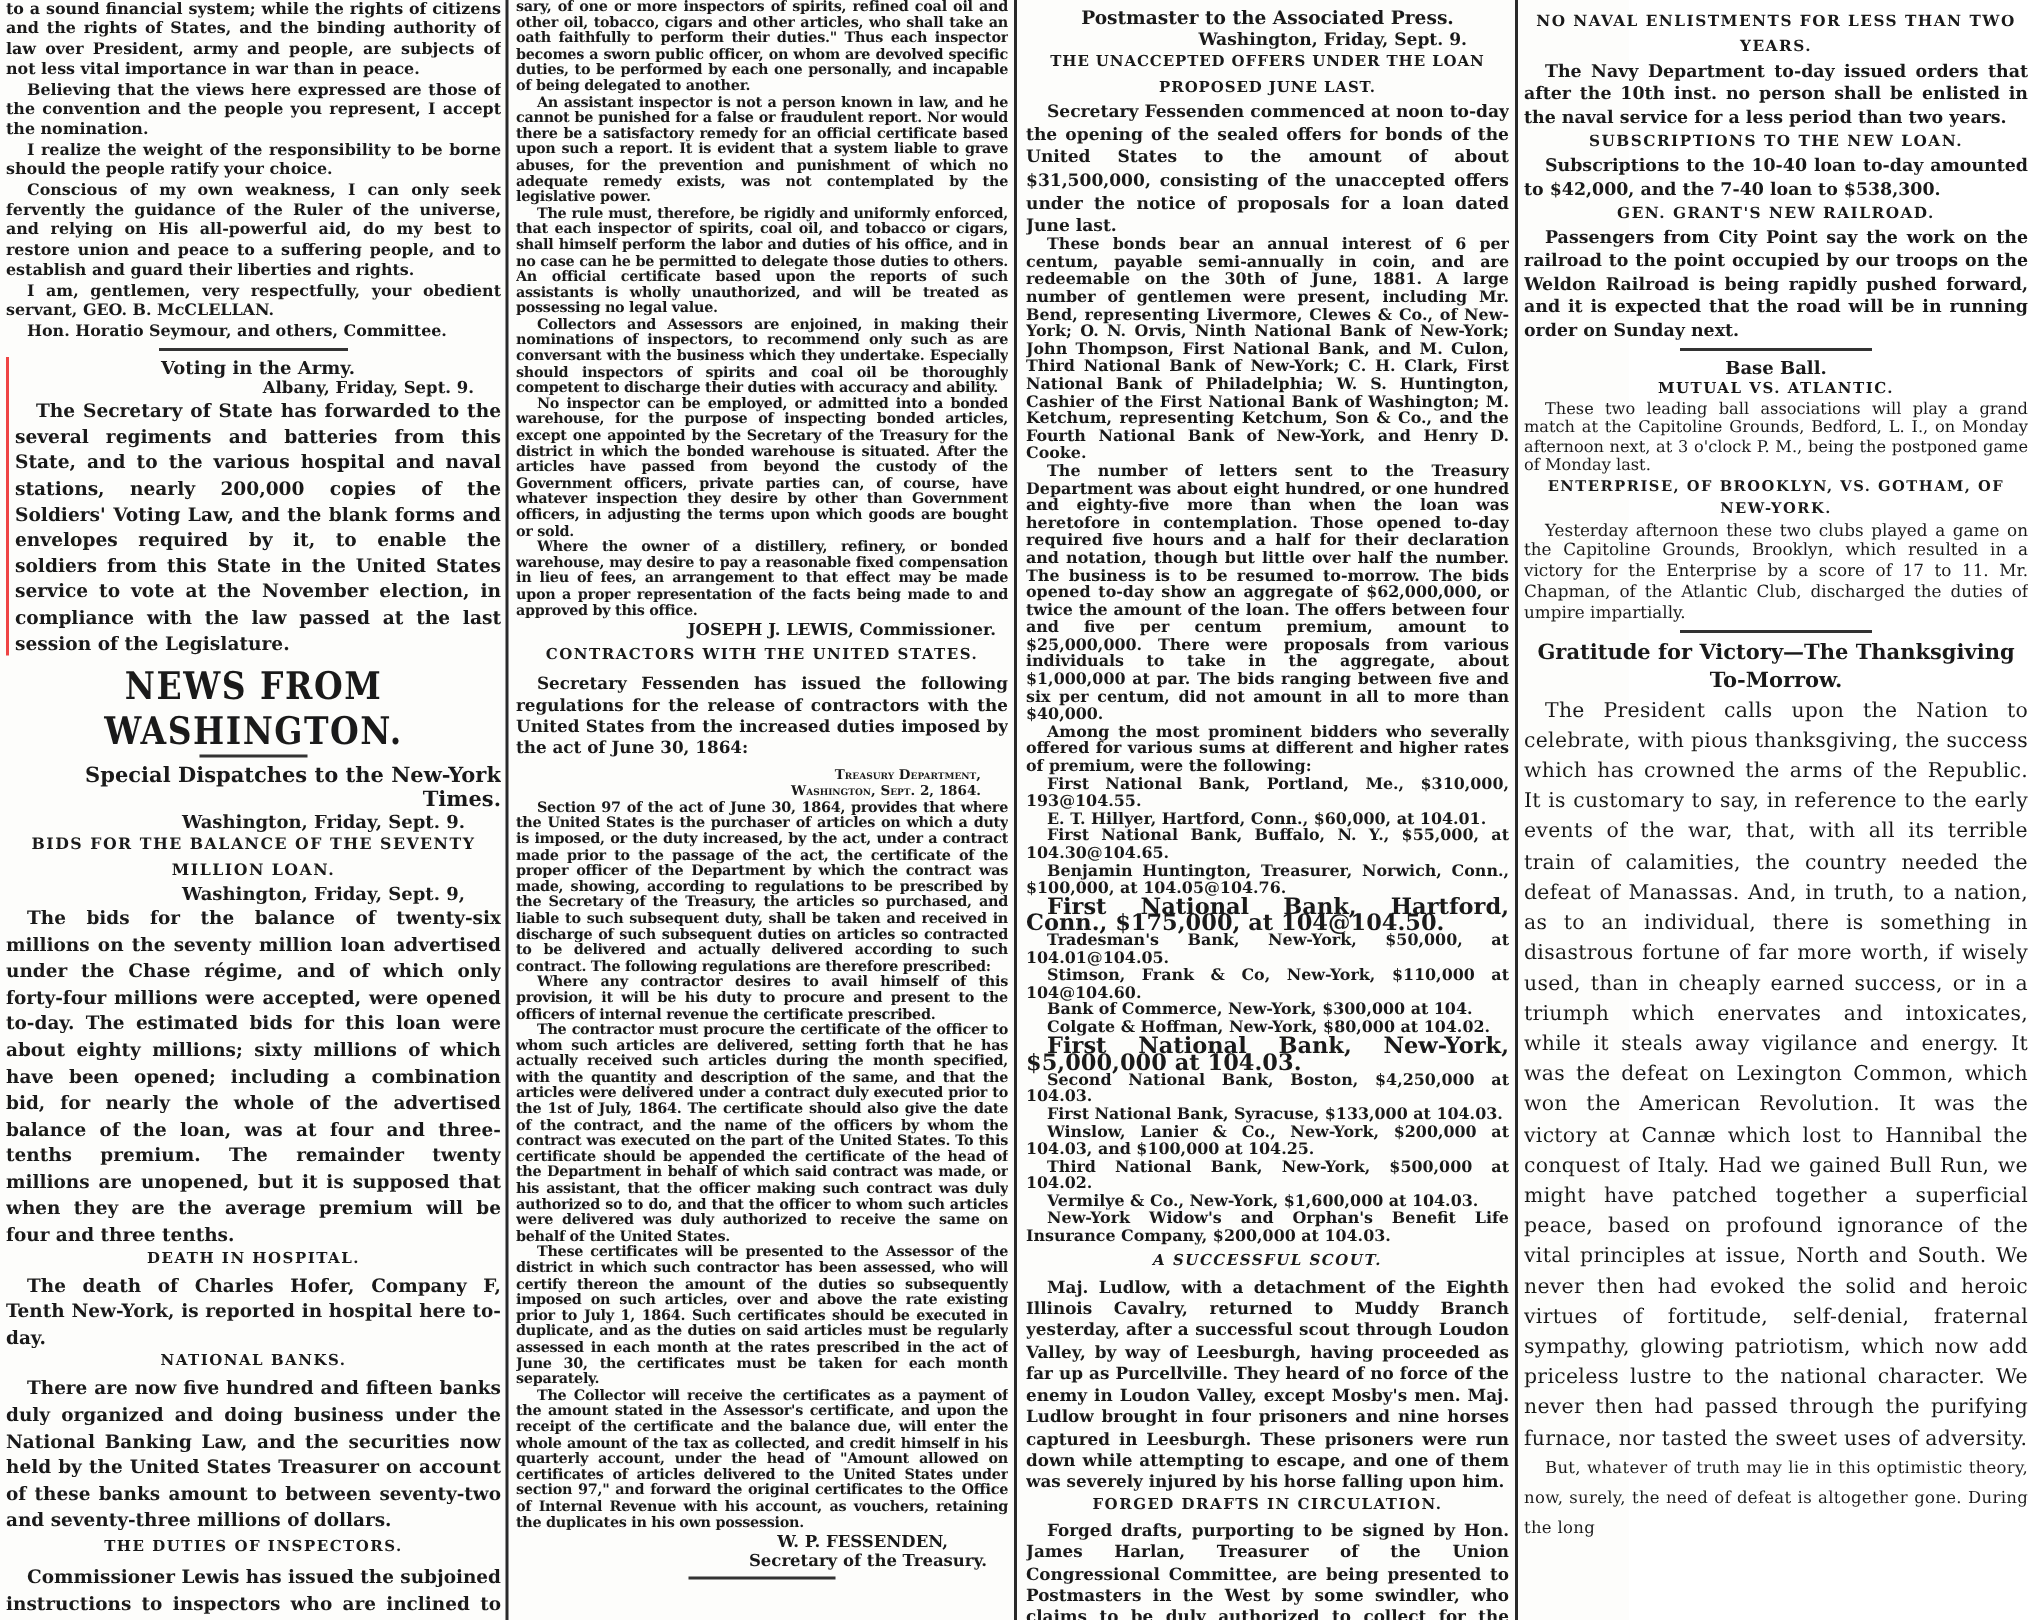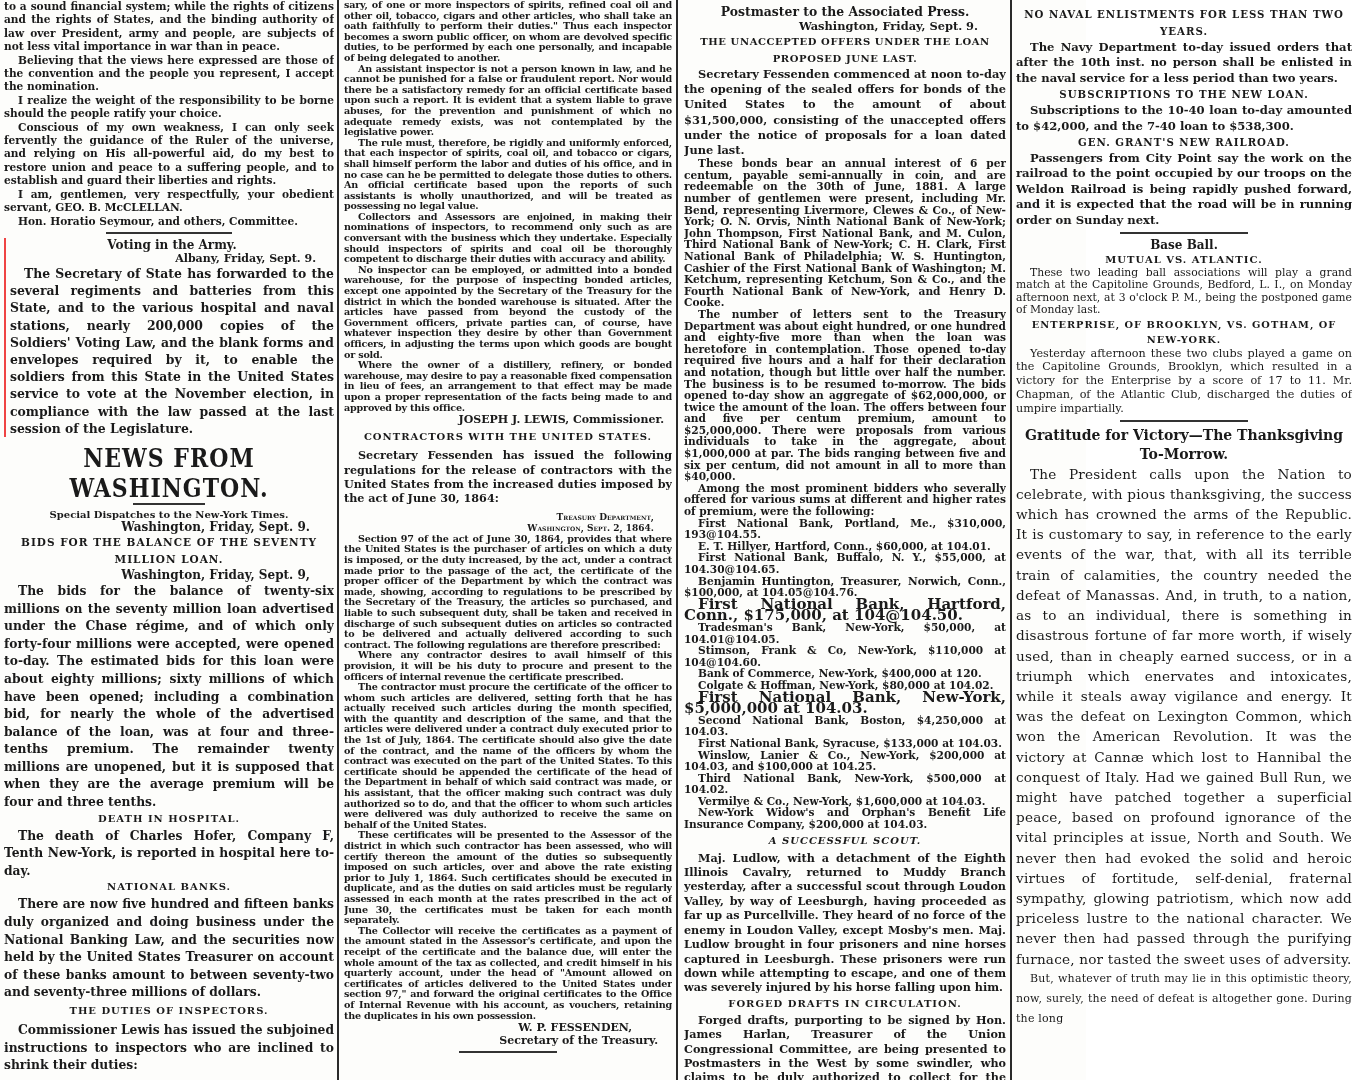--- a/index.html
+++ b/index.html
@@ -19,21 +19,21 @@
   .lg { font-size:13.4px; line-height:18.4px; font-weight:bold; }
   .xl { font-size:14.6px; line-height:19.3px; font-weight:bold; }
   .ind { text-indent:14px; }
   .hd { text-align:center; font-weight:bold; letter-spacing:1px; text-transform:uppercase; }
   .right { text-align:right; }
   .center { text-align:center; }
   .dash { margin:4px auto; height:2px; width:38%; background:#333; }
   .box { border-left:2px solid #ef4444; padding-left:4px; }
   .big-title { font-family:"DejaVu Serif", serif; font-size:22px; font-weight:900; text-align:center;
                letter-spacing:1px; margin:10px 0 2px; transform:scaleY(1.15); }
-  .subhead { font-size:10px; font-weight:bold; text-align:center; }
+  .subhead { font-size:14px; font-weight:bold; text-align:right; }
   .brace { font-size:9px; line-height:11px; font-variant:small-caps; font-weight:bold; text-align:right; padding-right:18px; }
 </style>
 </head>
 <body>
 
 <div class="page">
   <div class="rule-v r1"></div>
   <div class="rule-v r2"></div>
   <div class="rule-v r3"></div>
 
@@ -101,21 +101,21 @@
     <p class="md ind" style="font-size:10.6px;line-height:11.6px;">The number of letters sent to the Treasury Department was about eight hundred, or one hundred and eighty-five more than when the loan was heretofore in contemplation. Those opened to-day required five hours and a half for their declaration and notation, though but little over half the number. The business is to be resumed to-morrow. The bids opened to-day show an aggregate of $62,000,000, or twice the amount of the loan. The offers between four and five per centum premium, amount to $25,000,000. There were proposals from various individuals to take in the aggregate, about $1,000,000 at par. The bids ranging between five and six per centum, did not amount in all to more than $40,000.</p>
     <p class="md ind" style="font-size:10.6px;line-height:11.6px;">Among the most prominent bidders who severally offered for various sums at different and higher rates of premium, were the following:</p>
     <div>
       <p class="md ind" style="font-size:10.6px;line-height:11.6px;">First National Bank, Portland, Me., $310,000, 193@104.55.</p>
       <p class="md ind" style="font-size:10.6px;line-height:11.6px;">E. T. Hillyer, Hartford, Conn., $60,000, at 104.01.</p>
       <p class="md ind" style="font-size:10.6px;line-height:11.6px;">First National Bank, Buffalo, N. Y., $55,000, at 104.30@104.65.</p>
       <p class="md ind" style="font-size:10.6px;line-height:11.6px;">Benjamin Huntington, Treasurer, Norwich, Conn., $100,000, at 104.05@104.76.</p>
       <p class="md ind" style="font-size:15px;line-height:11.6px;">First National Bank, Hartford, Conn., $175,000, at 104@104.50.</p>
       <p class="md ind" style="font-size:10.6px;line-height:11.6px;">Tradesman's Bank, New-York, $50,000, at 104.01@104.05.</p>
       <p class="md ind" style="font-size:10.6px;line-height:11.6px;">Stimson, Frank &amp; Co, New-York, $110,000 at 104@104.60.</p>
-      <p class="md ind" style="font-size:10.6px;line-height:11.6px;">Bank of Commerce, New-York, $400,000 at 120.</p>
+      <p class="md ind" style="font-size:10.6px;line-height:11.6px;">Bank of Commerce, New-York, $300,000 at 104.</p>
       <p class="md ind" style="font-size:10.6px;line-height:11.6px;">Colgate &amp; Hoffman, New-York, $80,000 at 104.02.</p>
       <p class="md ind" style="font-size:15px;line-height:11.6px;">First National Bank, New-York, $5,000,000 at 104.03.</p>
       <p class="md ind" style="font-size:10.6px;line-height:11.6px;">Second National Bank, Boston, $4,250,000 at 104.03.</p>
       <p class="md ind" style="font-size:10.6px;line-height:11.6px;">First National Bank, Syracuse, $133,000 at 104.03.</p>
       <p class="md ind" style="font-size:10.6px;line-height:11.6px;">Winslow, Lanier &amp; Co., New-York, $200,000 at 104.03, and $100,000 at 104.25.</p>
       <p class="md ind" style="font-size:10.6px;line-height:11.6px;">Third National Bank, New-York, $500,000 at 104.02.</p>
       <p class="md ind" style="font-size:10.6px;line-height:11.6px;">Vermilye &amp; Co., New-York, $1,600,000 at 104.03.</p>
       <p class="md ind" style="font-size:10.6px;line-height:11.6px;">New-York Widow's and Orphan's Benefit Life Insurance Company, $200,000 at 104.03.</p>
     </div>
     <p class="hd" style="font-size:10px;line-height:20px;font-style:italic;">A SUCCESSFUL SCOUT.</p>

